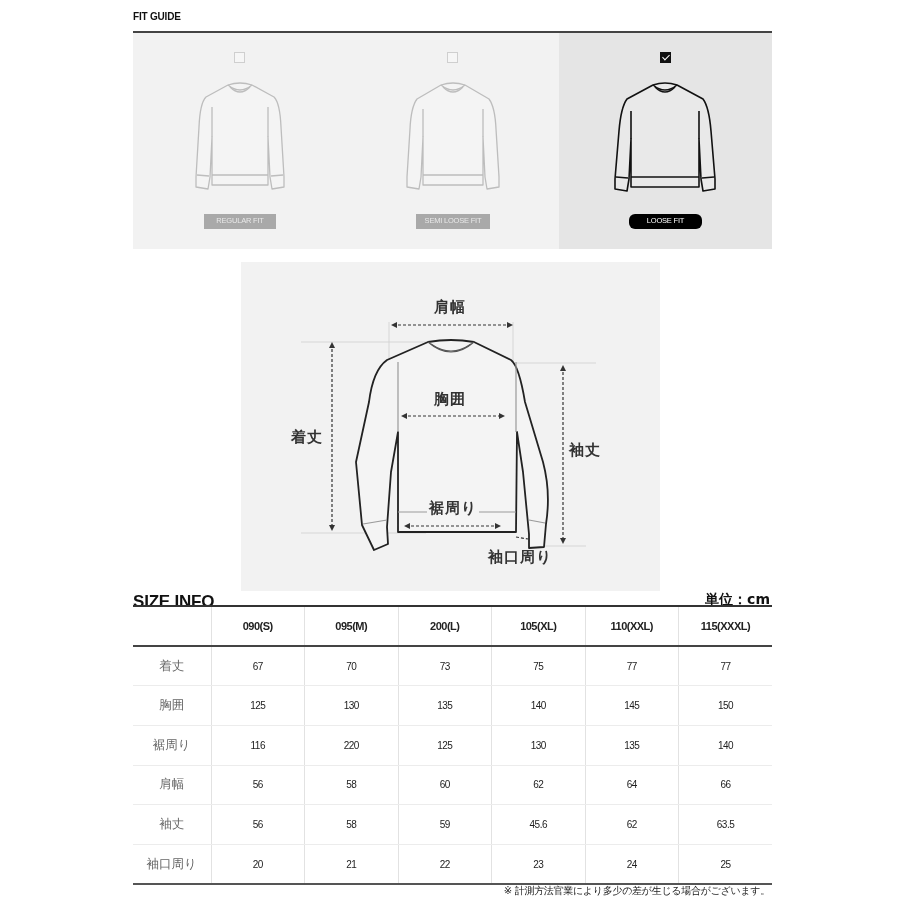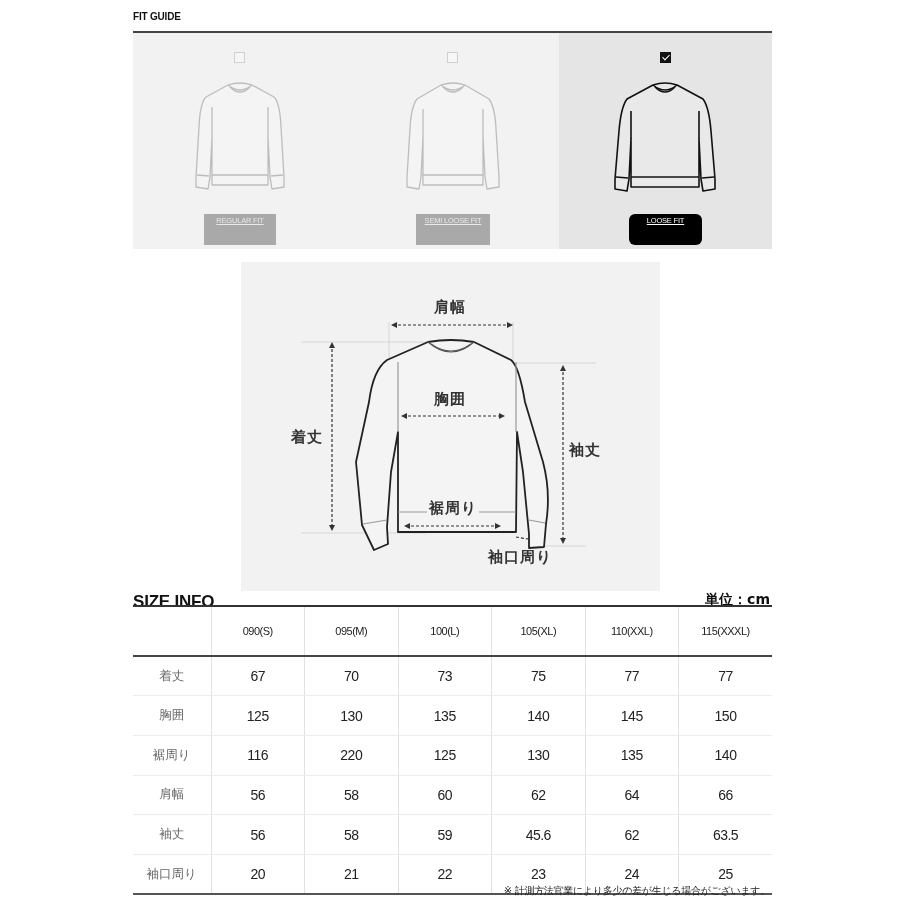--- a/index.html
+++ b/index.html
@@ -9,34 +9,34 @@
   .section-title { position: absolute; font-weight: bold; font-size: 10px; color: #111; letter-spacing: -0.2px; }
   #fit-title { left: 133px; top: 11px; }
 
   .fit-panel { position: absolute; left: 133px; top: 31px; width: 639px; height: 218px; background: #f2f2f2; border-top: 2px solid #444; }
   .fit-col { position: absolute; top: 0; height: 216px; }
   .fit-col.selected { background: #e5e5e5; }
   .fit-check { position: absolute; top: 19px; width: 11px; height: 11px; border: 1px solid #cfcfcf; background: #f6f6f6; }
   .fit-check.on { background: #111; border-color: #111; }
   .fit-check.on::after { content: ""; position: absolute; left: 3px; top: 0px; width: 3px; height: 6px; border: solid #fff; border-width: 0 1.5px 1.5px 0; transform: rotate(45deg); }
   .fit-svg { position: absolute; top: 44px; }
-  .fit-label { position: absolute; top: 181px; height: 31px; font-size: 7.5px; line-height: 13px; text-align: center; color: #e9e9e9; background: #a9a9a9; letter-spacing: -0.2px; text-decoration: underline; }
+  .fit-label { position: absolute; top: 181px; height: 15px; font-size: 7.5px; line-height: 13px; text-align: center; color: #e9e9e9; background: #a9a9a9; letter-spacing: -0.2px; }
   .fit-label.on { background: #000; color: #fff; }
 
   .measure-panel { position: absolute; left: 241px; top: 262px; width: 419px; height: 329px; background: #f2f2f2; }
   .m-label { position: absolute; font-size: 15px; font-family: "DejaVu Sans", sans-serif; color: #333; font-weight: bold; letter-spacing: 1px; }
 
   #size-title { left: 133px; top: 592px; font-size: 17px; }
   #unit { position: absolute; right: 130px; top: 591px; font-size: 14px; font-weight: bold; color: #111; font-family: "DejaVu Sans", sans-serif; }
 
   table.size-table { position: absolute; left: 133px; top: 605px; width: 639px; border-collapse: collapse; table-layout: fixed; }
-  table.size-table th, table.size-table td { height: 39.7px; text-align: center; font-size: 14px; border-left: 1px solid #e2e2e2; border-bottom: 1px solid #ececec; }
+  table.size-table th, table.size-table td { height: 39.7px; text-align: center; font-size: 10px; border-left: 1px solid #e2e2e2; border-bottom: 1px solid #ececec; }
   table.size-table tr > *:first-child { border-left: none; }
   table.size-table thead tr { border-top: 2px solid #333; }
-  table.size-table thead th { font-weight: normal; font-size: 11px; color: #222; border-bottom: 2px solid #444; height: 50px; letter-spacing: -0.5px; }
+  table.size-table thead th { font-weight: bold; font-size: 11px; color: #222; border-bottom: 2px solid #444; height: 40px; letter-spacing: -0.5px; }
   table.size-table tbody th { font-weight: normal; color: #666; font-size: 12.5px; font-family: "DejaVu Sans", sans-serif; }
   table.size-table tbody td { color: #222; letter-spacing: -0.5px; }
   table.size-table tbody tr:last-child th, table.size-table tbody tr:last-child td { border-bottom: 2px solid #555; }
   .footnote { position: absolute; right: 130px; top: 884px; font-size: 10px; color: #222; font-family: "DejaVu Sans", sans-serif; letter-spacing: -0.3px; }
 </style>
 </head>
 <body>
 
 <div class="section-title" id="fit-title">FIT GUIDE</div>
 
@@ -152,21 +152,21 @@
       <col>
       <col>
       <col>
       <col>
   </colgroup>
   <thead>
     <tr>
       <th></th>
       <th>090(S)</th>
       <th>095(M)</th>
-      <th>100(L)</th>
+      <th>200(L)</th>
       <th>105(XL)</th>
       <th>110(XXL)</th>
       <th>115(XXXL)</th>
     </tr>
   </thead>
   <tbody>
     <tr>
       <th>着丈</th>
       <td>67</td>
       <td>70</td>

